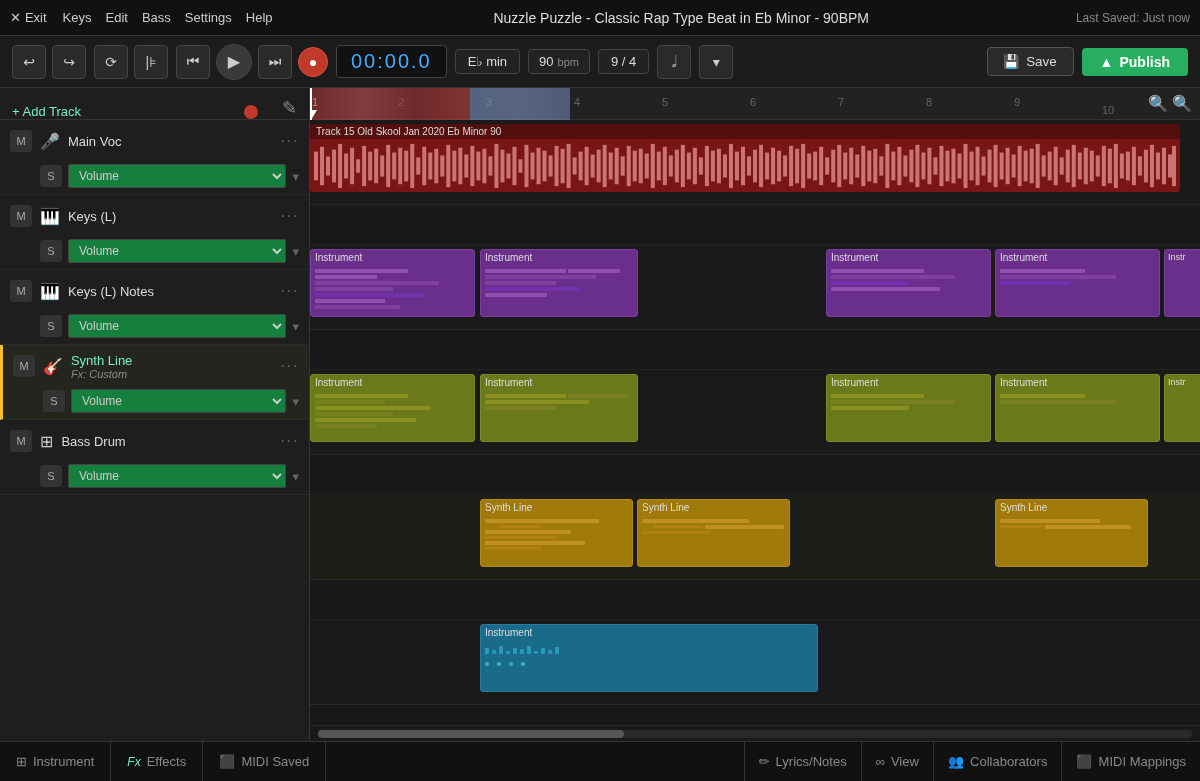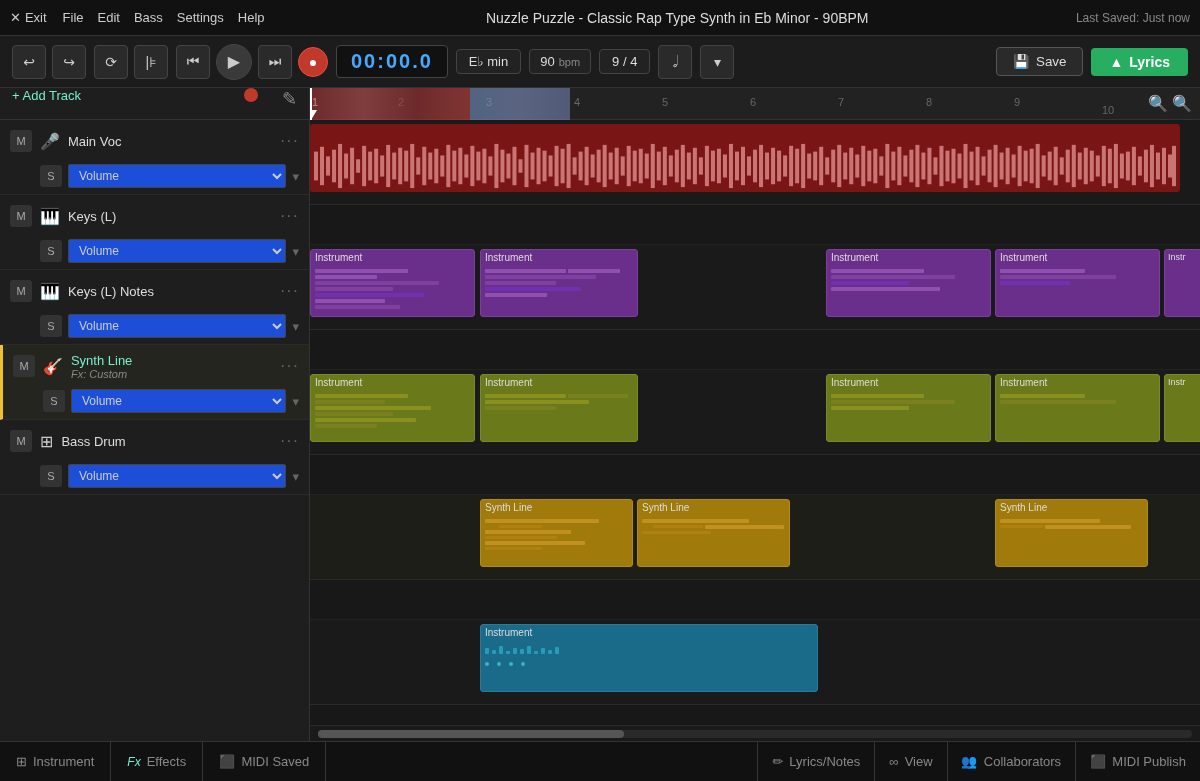--- a/index.html
+++ b/index.html
@@ -17,50 +17,50 @@
     
     .toolbar {
       display: flex; align-items: center; background: #1c1c1c; height: 52px; padding: 0 12px; border-bottom: 1px solid #333; gap: 8px;
     }
     .toolbar-group { display: flex; align-items: center; gap: 6px; }
     .tb-btn {
       background: #2a2a2a; border: 1px solid #444; color: #ccc; width: 34px; height: 34px; border-radius: 4px; cursor: pointer; display: flex; align-items: center; justify-content: center; font-size: 14px;
     }
     .tb-btn.round { border-radius: 50%; }
     .tb-btn.record { background: #c0392b; border-color: #e74c3c; color: white; border-radius: 50%; width: 30px; height: 30px; }
-    .time-display { background: #111; border: 1px solid #444; color: #4af; font-size: 20px; font-weight: bold; padding: 4px 14px; border-radius: 4px; letter-spacing: 2px; }
+    .time-display { background: #111; border: 1px solid #444; color: #4af; font-size: 20px; font-weight: normal; padding: 4px 14px; border-radius: 4px; letter-spacing: 2px; }
     .key-display { background: #222; border: 1px solid #444; color: #ddd; padding: 4px 12px; border-radius: 4px; font-size: 13px; }
     .bpm-display { background: #222; border: 1px solid #444; color: #ddd; padding: 4px 10px; border-radius: 4px; font-size: 13px; display: flex; align-items: center; gap: 4px; }
     .bpm-label { color: #888; font-size: 11px; }
     .ts-display { background: #222; border: 1px solid #444; color: #ddd; padding: 4px 12px; border-radius: 4px; font-size: 13px; }
     .spacer { flex: 1; }
     .save-btn { background: #2a2a2a; border: 1px solid #555; color: #ddd; padding: 6px 16px; border-radius: 4px; cursor: pointer; display: flex; align-items: center; gap: 6px; }
     .publish-btn { background: #27ae60; border: none; color: white; padding: 6px 18px; border-radius: 4px; cursor: pointer; display: flex; align-items: center; gap: 6px; font-weight: 600; font-size: 14px; }
 
     
     .main-area { display: flex; height: calc(781px - 36px - 52px - 40px); }
 
     
     .track-panel { width: 310px; background: #1e1e1e; border-right: 1px solid #333; display: flex; flex-direction: column; flex-shrink: 0; }
-    .add-track-bar { display: flex; align-items: flex-start; padding: 0 12px; height: 32px; border-bottom: 1px solid #333; gap: 24px; }
+    .add-track-bar { display: flex; align-items: flex-end; padding: 0 12px; height: 32px; border-bottom: 1px solid #333; gap: 24px; }
     .add-track-btn { color: #7ec; font-size: 13px; cursor: pointer; }
     .record-dot { width: 14px; height: 14px; background: #c0392b; border-radius: 50%; }
 
     .track-list { flex: 1; overflow-y: auto; }
     .track-row { border-bottom: 1px solid #2a2a2a; }
     .track-header { display: flex; align-items: center; padding: 6px 10px; height: 42px; gap: 8px; }
     .track-m { width: 22px; height: 22px; background: #333; border-radius: 3px; color: #aaa; font-size: 11px; display: flex; align-items: center; justify-content: center; cursor: pointer; flex-shrink: 0; }
     .track-icon { font-size: 16px; flex-shrink: 0; }
     .track-name { flex: 1; color: #ddd; font-size: 13px; font-weight: 500; }
     .track-name.active { color: #7ec; }
     .track-fx { color: #888; font-size: 11px; font-style: italic; }
     .track-more { color: #666; cursor: pointer; font-size: 16px; letter-spacing: 1px; }
     .track-subrow { display: flex; align-items: center; padding: 2px 10px 6px 40px; gap: 6px; }
     .track-s { width: 22px; height: 22px; background: #333; border-radius: 3px; color: #aaa; font-size: 11px; display: flex; align-items: center; justify-content: center; cursor: pointer; flex-shrink: 0; }
-    .volume-select { flex: 1; background: #1d4ed8; border: 1px solid #444; color: #ccc; padding: 2px 6px; border-radius: 2px; font-size: 12px; height: 24px; cursor: pointer; }
+    .volume-select { flex: 1; background: #15803d; border: 1px solid #444; color: #ccc; padding: 2px 6px; border-radius: 2px; font-size: 12px; height: 24px; cursor: pointer; }
     .track-active-bar { border-left: 3px solid #f0c030; }
 
     
     .timeline-area { flex: 1; display: flex; flex-direction: column; overflow: hidden; }
     .timeline-header { height: 32px; background: #222; border-bottom: 1px solid #333; display: flex; align-items: center; position: relative; }
     .timeline-ruler { flex: 1; display: flex; align-items: center; padding-left: 8px; position: relative; height: 32px; overflow: hidden; }
     .zoom-controls { display: flex; gap: 4px; padding: 0 8px; }
     .zoom-btn { background: none; border: none; color: #888; cursor: pointer; font-size: 16px; }
 
     .tracks-content { flex: 1; overflow: auto; position: relative; }
@@ -73,26 +73,26 @@
     .bottom-tab-right:first-of-type { margin-left: auto; }
   </style>
 </head>
 <body>
 
 <div class="menu-bar">
   <div class="exit-btn">
     <span>✕</span>
     <span>Exit</span>
   </div>
-  <span class="menu-item">File</span>
+  <span class="menu-item">Keys</span>
   <span class="menu-item">Edit</span>
   <span class="menu-item">Bass</span>
   <span class="menu-item">Settings</span>
   <span class="menu-item">Help</span>
-  <span class="title">Nuzzle Puzzle - Classic Rap Type Synth in Eb Minor - 90BPM</span>
+  <span class="title">Nuzzle Puzzle - Classic Rap Type Beat in Eb Minor - 90BPM</span>
   <span class="last-saved">Last Saved: Just now</span>
 </div>
 
 <div class="toolbar">
   <div class="toolbar-group">
     <button class="tb-btn">↩</button>
     <button class="tb-btn">↪</button>
   </div>
   <div class="toolbar-group">
     <button class="tb-btn">⟳</button>
@@ -113,21 +113,21 @@
   <div class="ts-display">9 / 4</div>
   <button class="tb-btn" style="font-size:16px;">𝅗𝅥</button>
   <button class="tb-btn">▾</button>
   <div class="spacer"></div>
   <button class="save-btn">
     <span>💾</span>
     <span>Save</span>
   </button>
   <button class="publish-btn">
     <span>▲</span>
-    <span>Lyrics</span>
+    <span>Publish</span>
   </button>
 </div>
 
 <div class="main-area">
 
   <div class="track-panel">
     <div class="add-track-bar">
       <span class="add-track-btn">+ Add Track</span>
       <div style="flex:1"></div>
       <div class="record-dot"></div>
@@ -246,20 +246,21 @@
         <button class="zoom-btn">🔍</button>
         <button class="zoom-btn">🔍</button>
       </div>
     </div>
 
     <div class="tracks-content" style="overflow-x:auto;overflow-y:hidden;">
       <div class="track-lanes" style="width:900px;min-width:900px;">
 
         <div style="position:relative;height:85px;border-bottom:1px solid #2a2a2a;background:#1a1a1a;">
           <div style="position:absolute;left:0;top:4px;width:870px;height:68px;background:#7a1515;border-radius:3px;overflow:hidden;cursor:pointer;">
+            <div style="font-size:10px;color:#ddd;padding:2px 6px;background:rgba(0,0,0,0.3);">Track 15 Old Skool Jan 2020 Eb Minor 90</div>
             <div style="position:absolute;top:16px;left:0;right:0;bottom:0;display:flex;align-items:center;padding:2px 4px;gap:1px;">
               <svg width="100%" height="100%" viewBox="0 0 860 50" preserveAspectRatio="none">
                 <g fill="rgba(255,180,180,0.6)">
 
                   <rect x="0" y="10" width="4" height="30"></rect>
                     <rect x="6" y="5" width="4" height="40"></rect>
                     <rect x="12" y="15" width="4" height="20"></rect>
                   <rect x="18" y="8" width="4" height="34"></rect>
                     <rect x="24" y="2" width="4" height="46"></rect>
                     <rect x="30" y="12" width="4" height="26"></rect>
@@ -588,15 +589,15 @@
   <div class="bottom-tab-right">
     <span>∞</span>
     <span>View</span>
   </div>
   <div class="bottom-tab-right">
     <span>👥</span>
     <span>Collaborators</span>
   </div>
   <div class="bottom-tab-right">
     <span>⬛</span>
-    <span>MIDI Publish</span>
+    <span>MIDI Mappings</span>
   </div>
 </div>
 
 </body></html>

